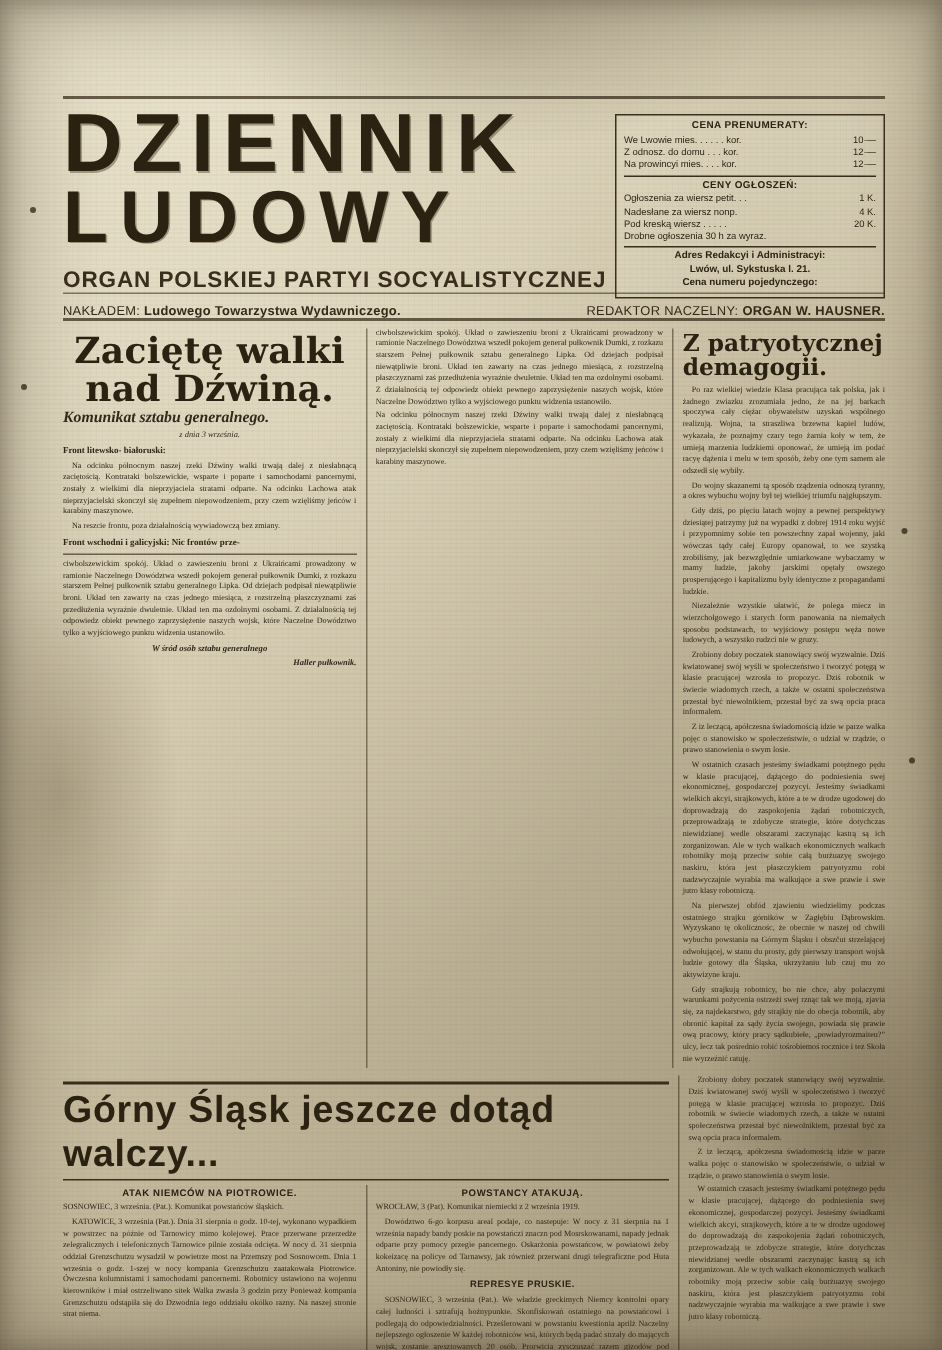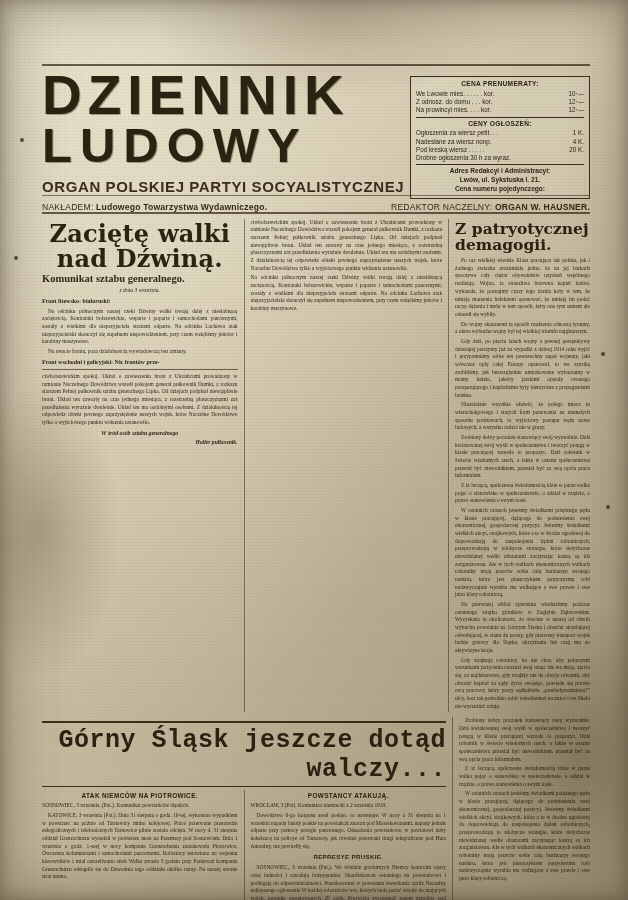--- a/index.html
+++ b/index.html
@@ -183,20 +183,21 @@
     font-family: "DejaVu Serif", serif;
     font-weight: bold;
     font-size: 15.5px;
     color: #2b2212;
     margin: 2px 0 3px 0;
     line-height: 1.08;
     text-align: left;
   }
   .sub-ital {
     font-family: "Liberation Serif", serif;
+    font-style: italic;
     font-weight: bold;
     font-size: 10.5px;
     color: #33291a;
     margin-bottom: 3px;
   }
   .body {
     font-family: "Liberation Serif", serif;
     font-size: 5.4px;
     line-height: 1.42;
     color: #2f2718;
@@ -219,24 +220,24 @@
   .dateline { font-style: italic; text-align:center; font-size:5.6px; margin:2px 0;}
 
   
   .banner {
     border-top: 2px solid #3a2f1c;
     border-bottom: 1px solid #3a2f1c;
     margin-top: 4px;
     padding: 3px 0 2px 0;
   }
   .banner h1 {
-    font-family: Liberation Mono, monospace;
+    font-family: Liberation Sans, sans-serif;
     font-weight: bold;
     font-size: 25px;
-    text-align: right;
+    text-align: left;
     margin: 0;
     color: #2b2212;
     letter-spacing: .5px;
   }
   .twocol {
     display: flex;
     margin-top: 3px;
   }
   .subhead {
     text-align: center;

